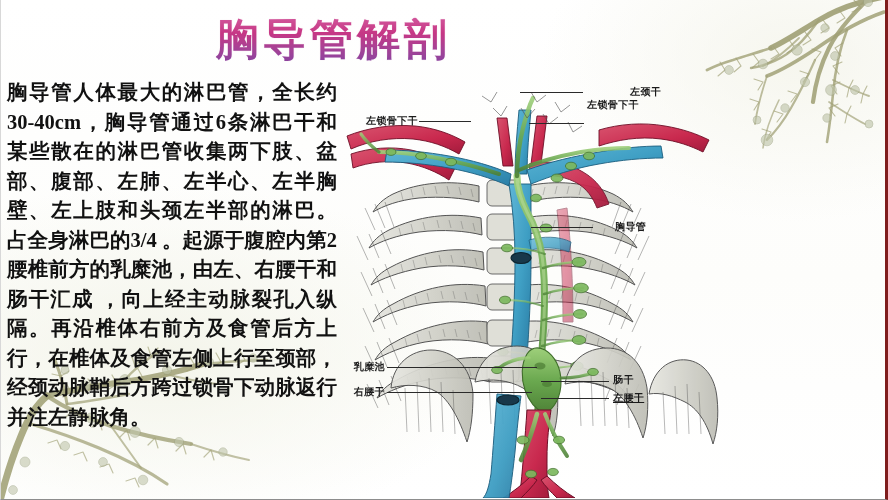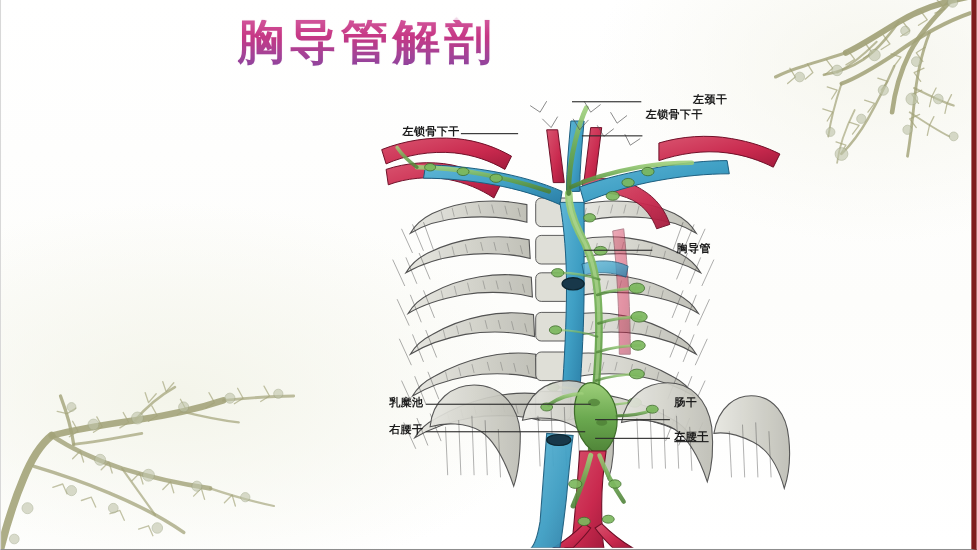--- a/index.html
+++ b/index.html
@@ -6,21 +6,21 @@
   html,body{margin:0;padding:0;background:#ffffff;}
   body{
     font-family:"Liberation Serif","DejaVu Serif",serif;
   }
   #slide{
     position:relative;
     width:888px;height:500px;
     overflow:hidden;
     background:#fefefd;
     box-sizing:border-box;
-    border-right:5px solid #7f1d1d;
+    border-right:3px solid #7f1d1d;
     border-bottom:1px solid #8d8d8d;
     border-left:1px solid #d8d8d8;
   }
   
   .paper-wash{
     position:absolute;inset:0;
     background:
       radial-gradient(ellipse 55% 50% at 18% 72%, rgba(243,244,233,.95) 0%, rgba(255,255,255,0) 70%),
       radial-gradient(ellipse 40% 45% at 90% 12%, rgba(245,245,236,.9) 0%, rgba(255,255,255,0) 72%),
       linear-gradient(180deg,#ffffff 0%,#fdfdfb 55%,#ffffff 100%);
@@ -207,20 +207,21 @@
       <circle cx="148" cy="160" r="4.8"></circle>
       <circle cx="30" cy="142" r="5"></circle>
       <circle cx="18" cy="170" r="4.4"></circle>
       <circle cx="70" cy="50" r="4"></circle>
     </g>
   </svg>
 
   <div id="title-fallback">胸导管解剖</div>
   <div id="title">胸导管解剖</div>
 
+  <div id="bodytext">胸导管人体最大的淋巴管，全长约30-40cm，胸导管通过6条淋巴干和某些散在的淋巴管收集两下肢、盆部、腹部、左肺、左半心、左半胸壁、左上肢和头颈左半部的淋巴。 占全身淋巴的3/4 。起源于腹腔内第2腰椎前方的乳糜池，由左、右腰干和肠干汇成 ，向上经主动脉裂孔入纵隔。再沿椎体右前方及食管后方上行，在椎体及食管左侧上行至颈部，经颈动脉鞘后方跨过锁骨下动脉返行并注左静脉角。</div>
 
   <div id="figure">
     <svg width="400" height="440" viewBox="0 0 400 440" xmlns="http://www.w3.org/2000/svg">
       <defs>
         <linearGradient id="veinG" x1="0" y1="0" x2="1" y2="1">
           <stop offset="0%" stop-color="#5fb6d6"></stop>
           <stop offset="55%" stop-color="#3f9fc4"></stop>
           <stop offset="100%" stop-color="#2b7ea6"></stop>
         </linearGradient>
         <linearGradient id="artG" x1="0" y1="0" x2="1" y2="1">
@@ -431,18 +432,18 @@
   <div class="leader" style="left:530px;top:227px;width:62px;"></div>
   <div class="lbl" style="left:596px;top:221px;margin-left:18px;">胸导管</div>
 
   <div class="leader" style="left:386px;top:367px;width:150px;"></div>
   <div class="lbl r" style="left:340px;top:361px;width:44px;font-family:Liberation Serif, serif;">乳糜池</div>
 
   <div class="leader" style="left:386px;top:392px;width:145px;"></div>
   <div class="lbl r" style="left:340px;top:386px;width:44px;">右腰干</div>
 
   <div class="leader" style="left:540px;top:381px;width:68px;"></div>
-  <div class="lbl" style="left:612px;top:361px;">肠干</div>
+  <div class="lbl" style="left:612px;top:374px;">肠干</div>
 
   <div class="leader" style="left:540px;top:398px;width:68px;"></div>
   <div class="lbl" style="left:612px;top:392px;text-decoration:underline;">左腰干</div>
 
 </div>
 
 </body></html>

